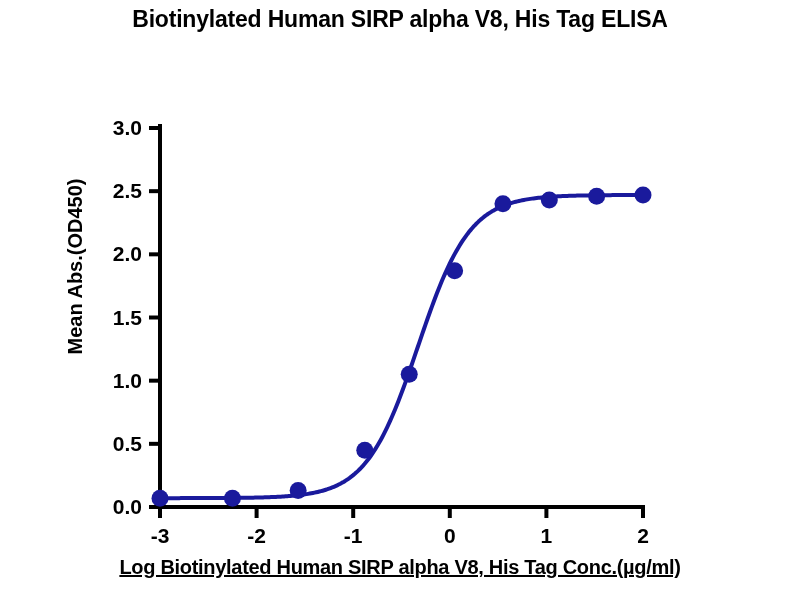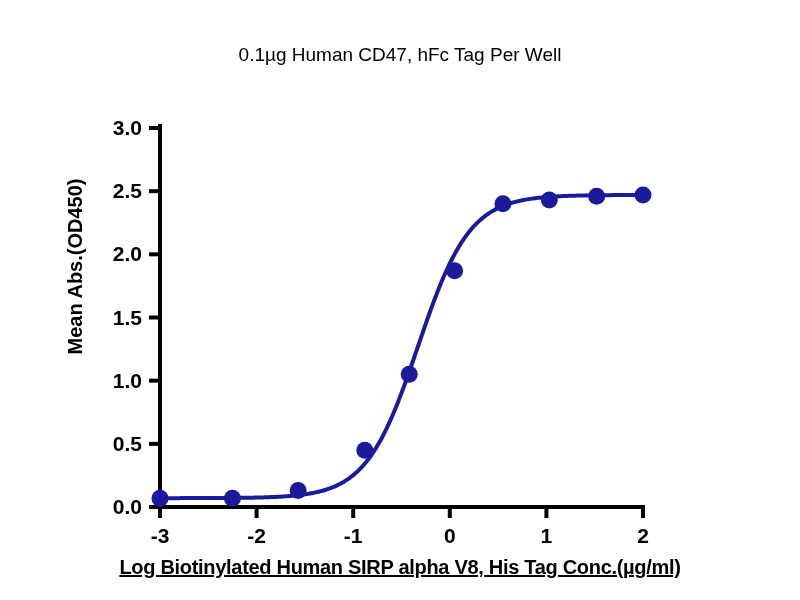--- a/index.html
+++ b/index.html
@@ -82,21 +82,21 @@
     font-size: 21px;
     font-weight: bold;
     fill: #000000;
   }
 </style>
 </head>
 <body>
 
 <div id="figure">
 
-  <div class="subtitle">0.1µg Human CD47, hFc Tag Per Well</div>
+  <div class="title">Biotinylated Human SIRP alpha V8, His Tag ELISA</div>
 
   <div class="ylabel">Mean Abs.(OD450)</div>
   <div class="xlabel">Log Biotinylated Human SIRP alpha V8, His Tag Conc.(µg/ml)</div>
 
   <svg class="plot-svg" width="800" height="600">
     <g id="ytick-labels">
         <text x="142" y="514" text-anchor="end" class="tick-label">0.0</text>
         <text x="142" y="450.8333333333333" text-anchor="end" class="tick-label">0.5</text>
         <text x="142" y="387.6666666666667" text-anchor="end" class="tick-label">1.0</text>
         <text x="142" y="324.5" text-anchor="end" class="tick-label">1.5</text>

